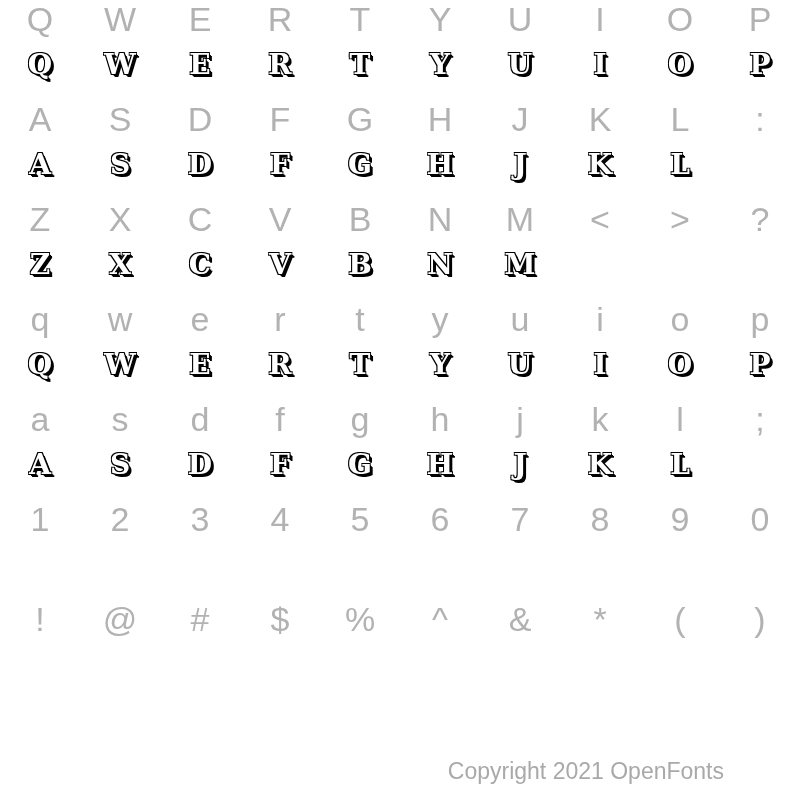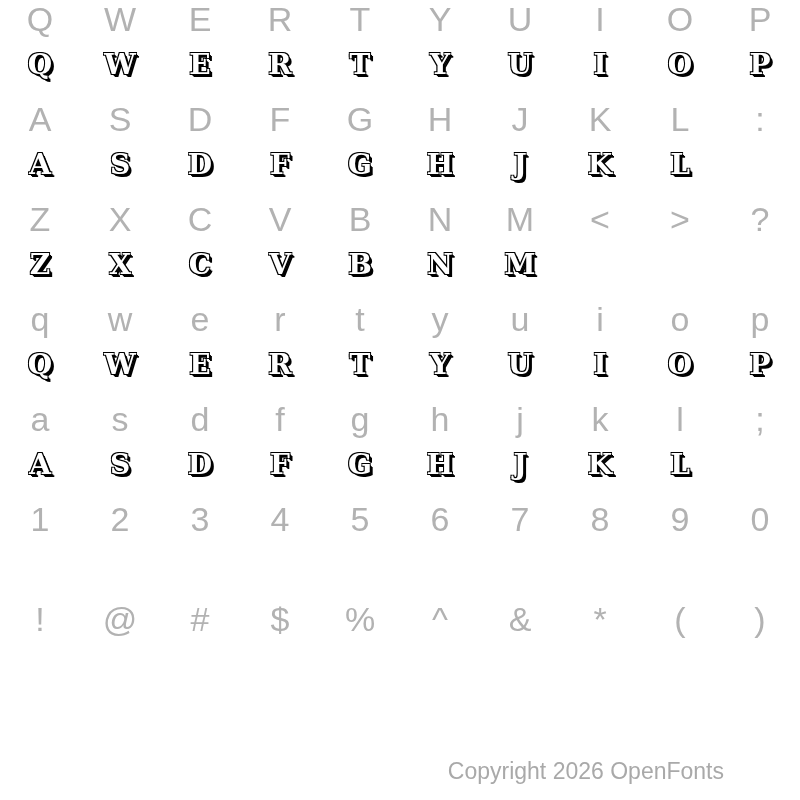--- a/index.html
+++ b/index.html
@@ -242,14 +242,14 @@
           <span class="cell glyph"></span>
           <span class="cell glyph"></span>
           <span class="cell glyph"></span>
           <span class="cell glyph"></span>
           <span class="cell glyph"></span>
           <span class="cell glyph"></span>
           <span class="cell glyph"></span>
         </div>
       </div>
     </div>
-  <div class="footer">Copyright 2026 OpenFonts</div>
+  <div class="footer">Copyright 2021 OpenFonts</div>
 </div>
 
 </body></html>

